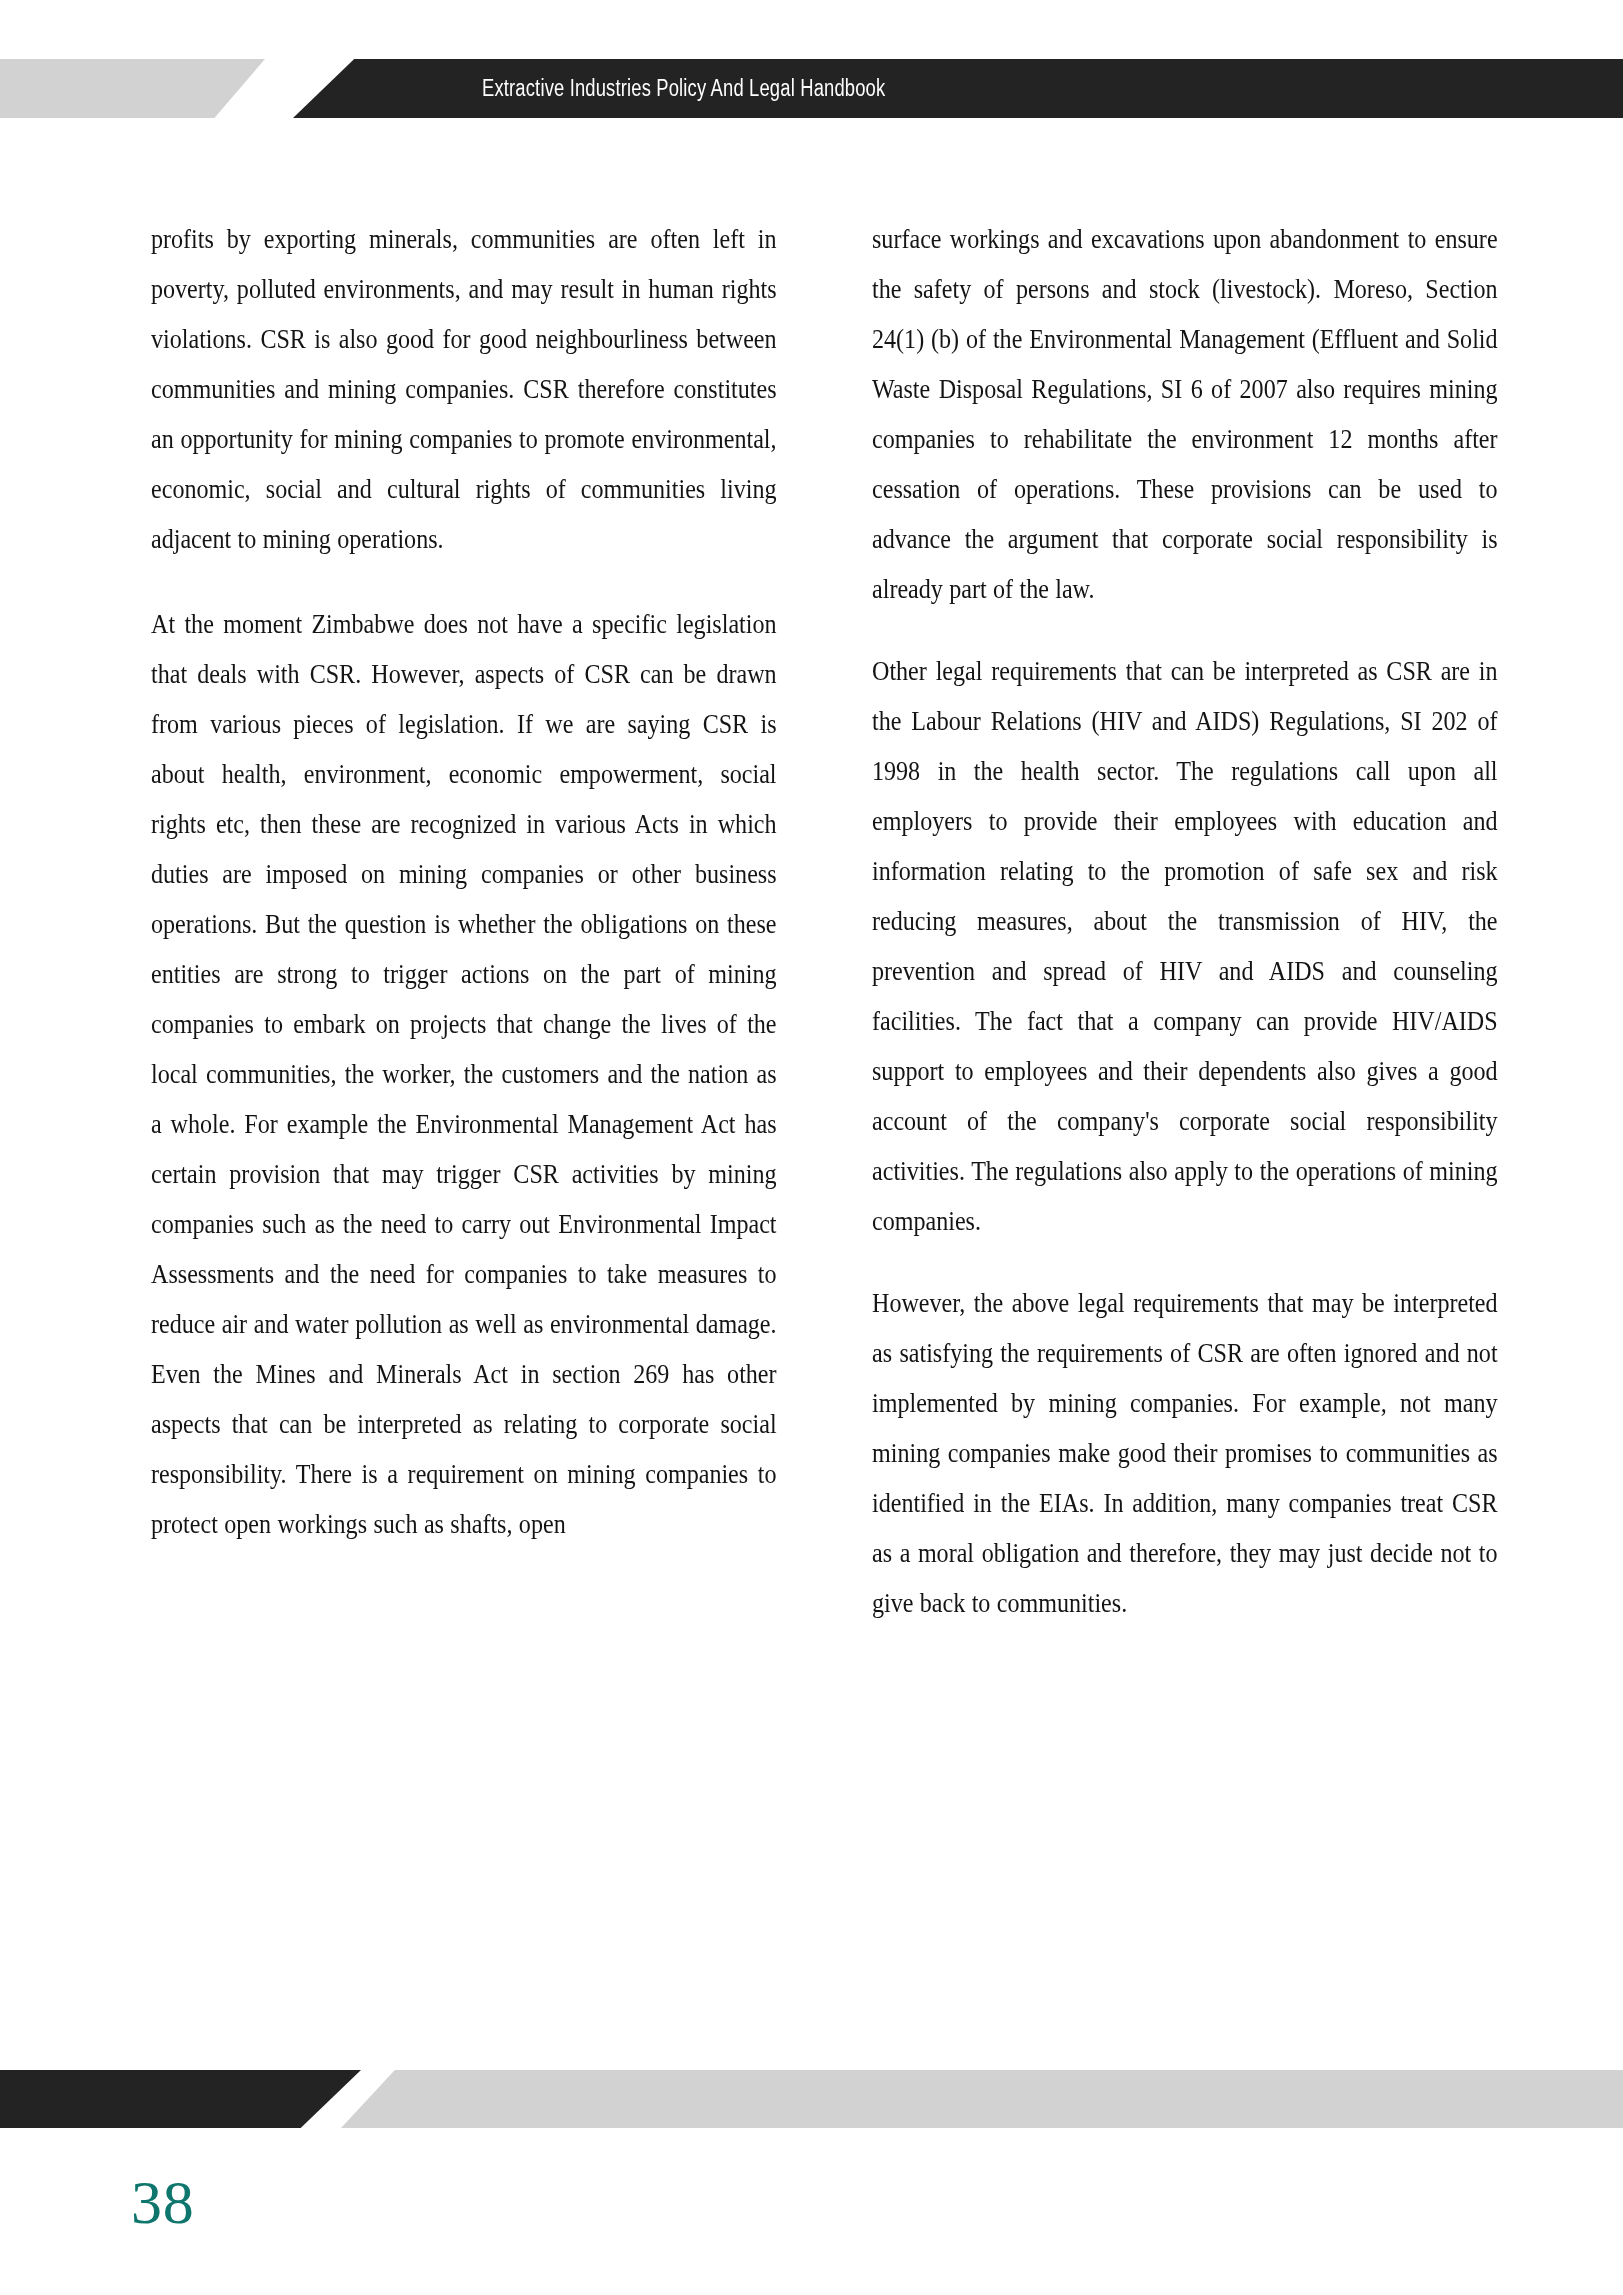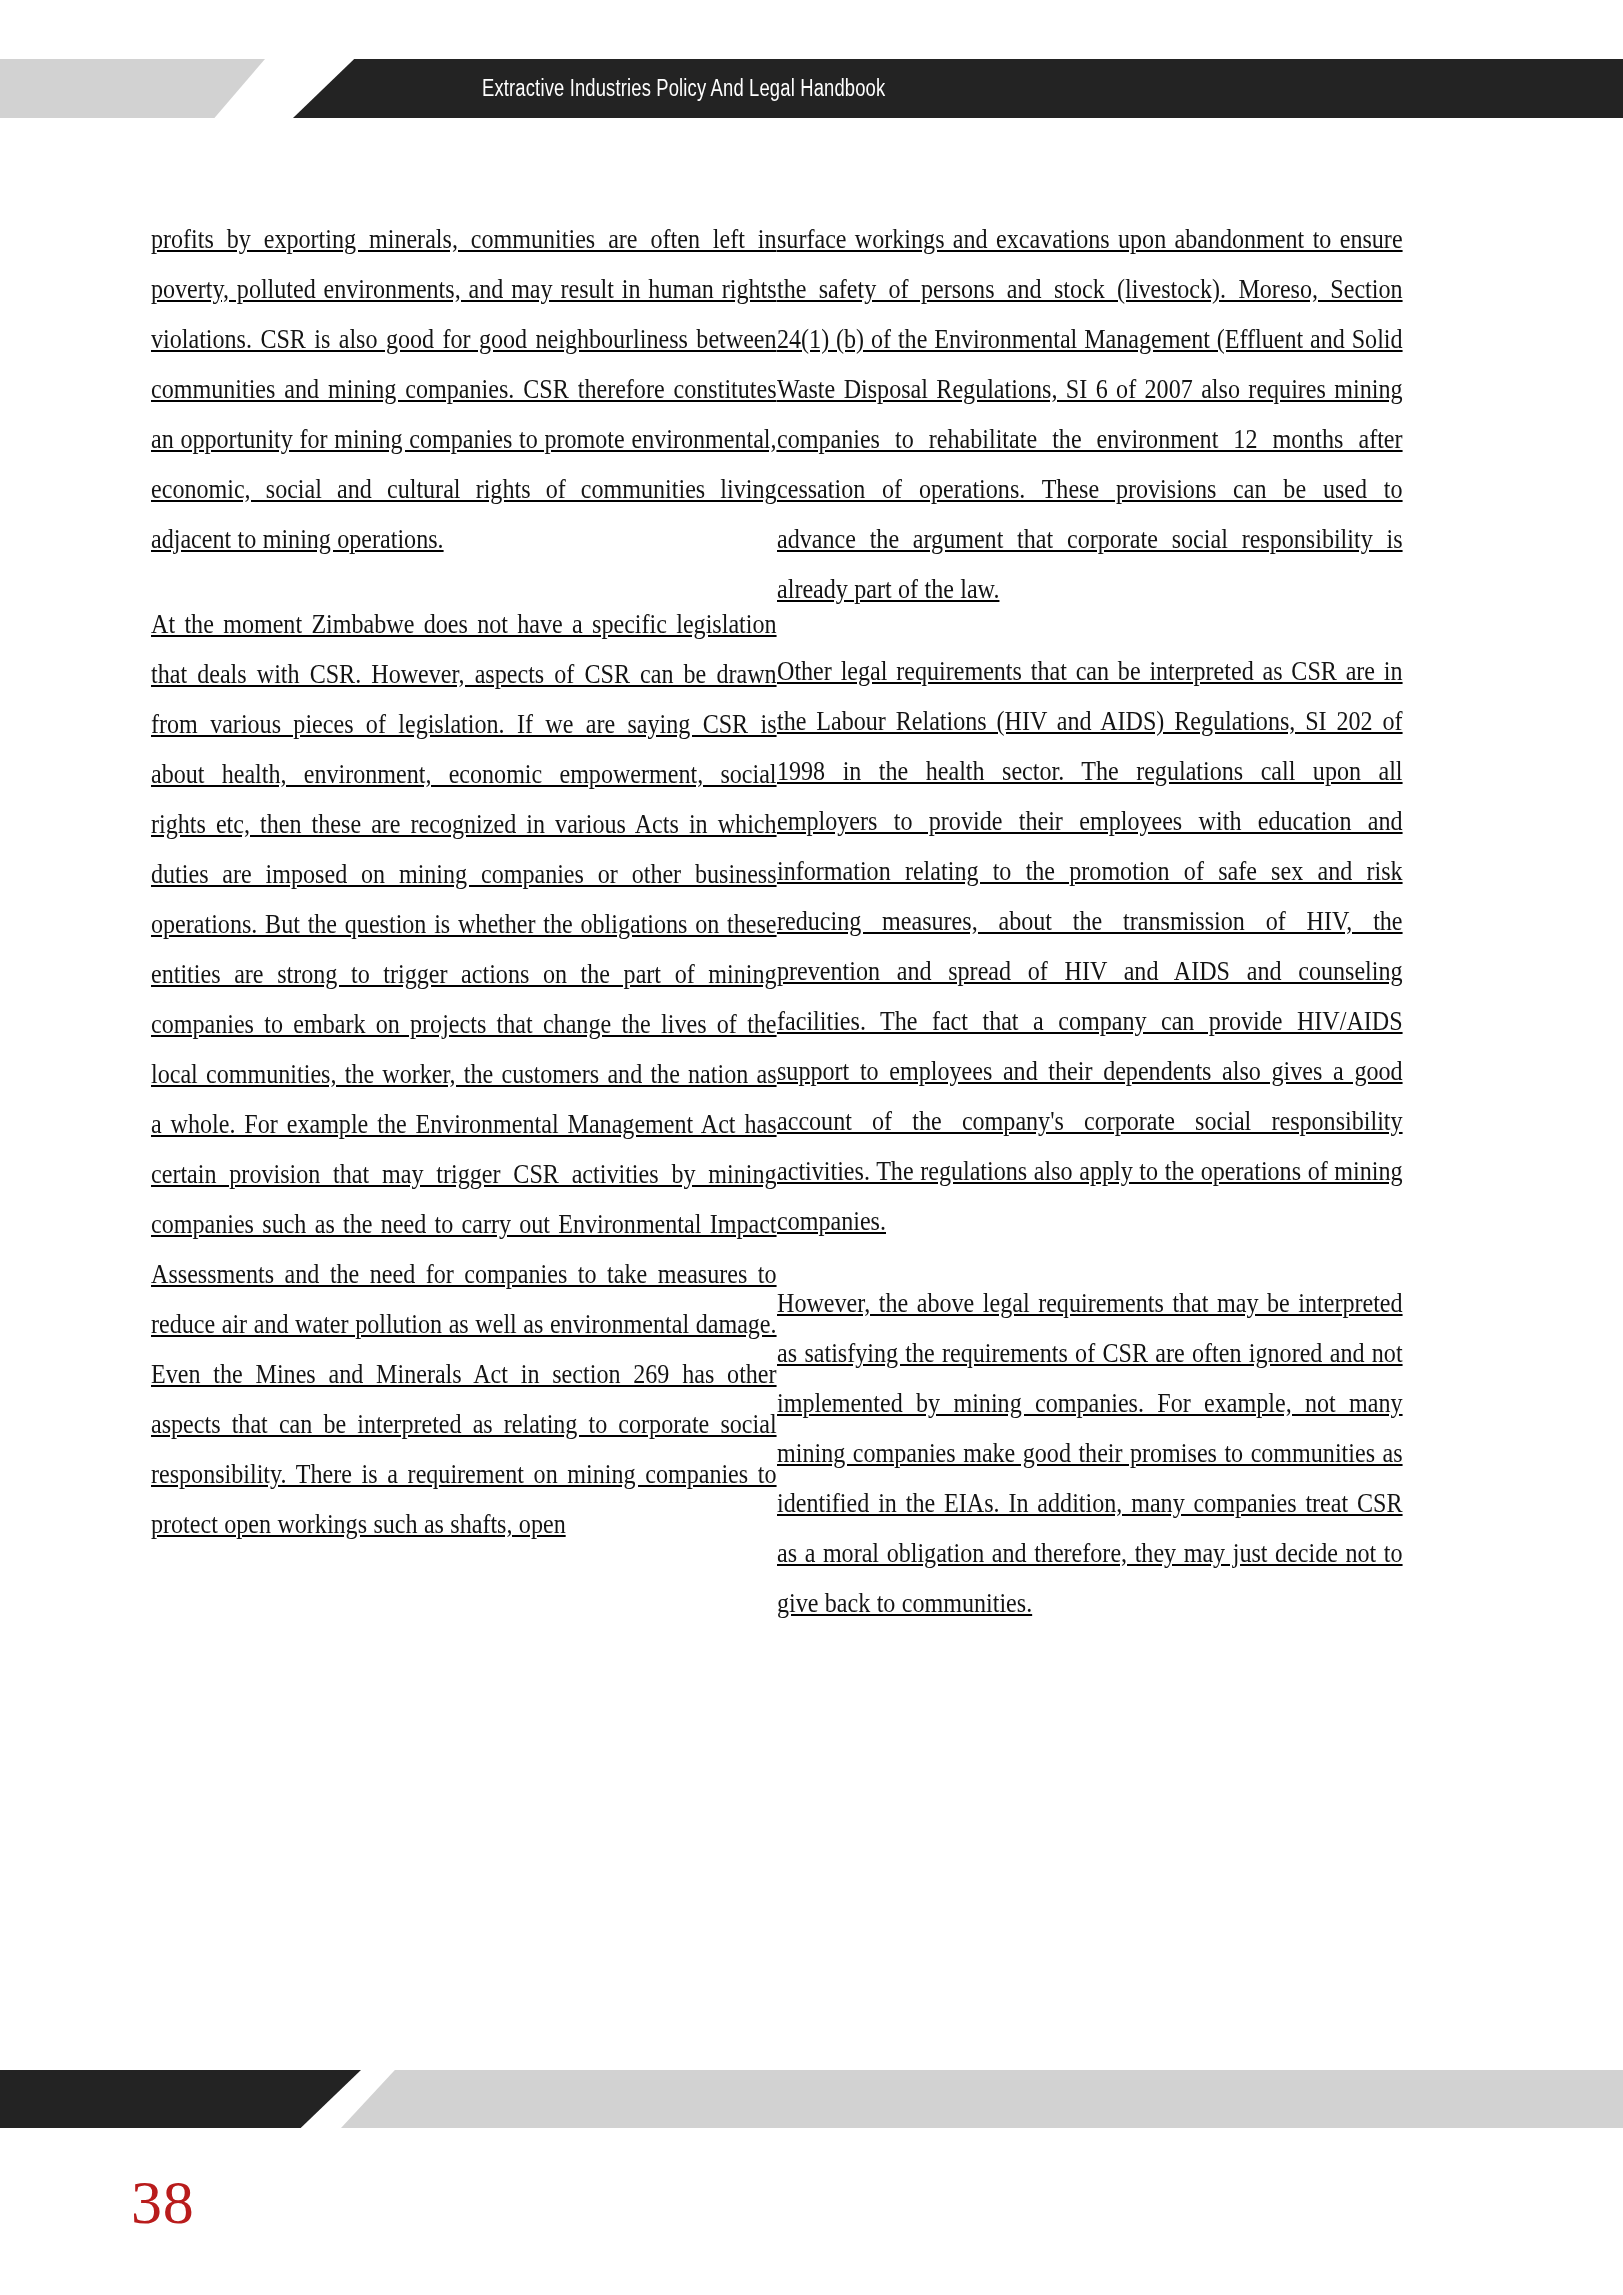--- a/index.html
+++ b/index.html
@@ -56,23 +56,23 @@
     transform-origin: left center;
   }
 
   
   .content {
     position: absolute;
     top: 214px;
     left: 0;
     width: 1297px;
     display: flex;
+    gap: 95px;
     padding: 0 151px;
     box-sizing: border-box;
-    text-decoration: underline;
   }
   .column {
     width: 626px;
     flex: 0 0 626px;
   }
   .para {
     margin: 0 0 35px 0;
     font-family: "Liberation Serif", "DejaVu Serif", serif;
     font-size: 28px;
     line-height: 50px;
@@ -119,21 +119,21 @@
     background: #d2d2d2;
     -webkit-clip-path: polygon(4.2% 0, 100% 0, 100% 100%, 0 100%);
     clip-path: polygon(4.2% 0, 100% 0, 100% 100%, 0 100%);
   }
   .page-number {
     position: absolute;
     top: 101px;
     left: 131px;
     font-family: "Liberation Serif", "DejaVu Serif", serif;
     font-size: 62px;
-    color: #b91c1c;
+    color: #0f766e;
     letter-spacing: 0.8px;
     line-height: 1;
   }
 </style>
 </head>
 <body>
 
 <div class="header">
   <div class="header-gray-band"></div>
   <div class="header-black-band"></div>

